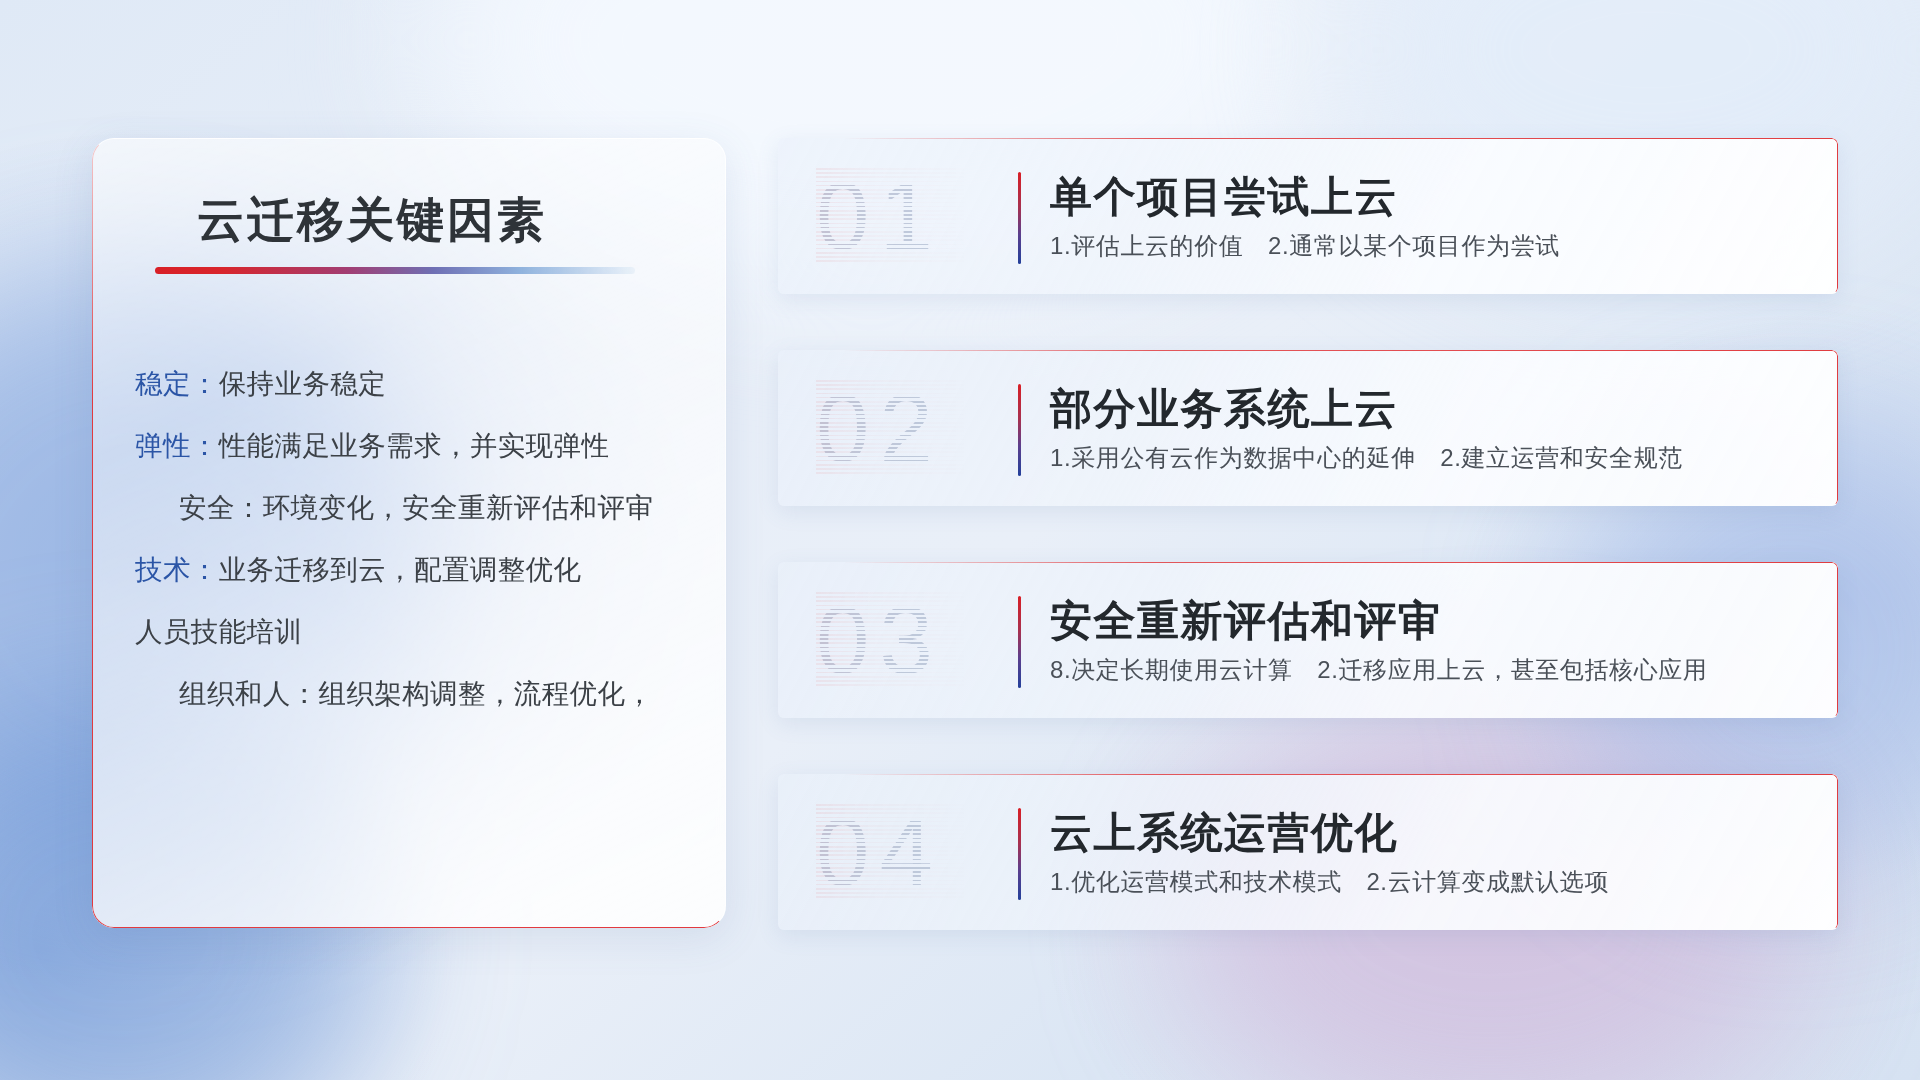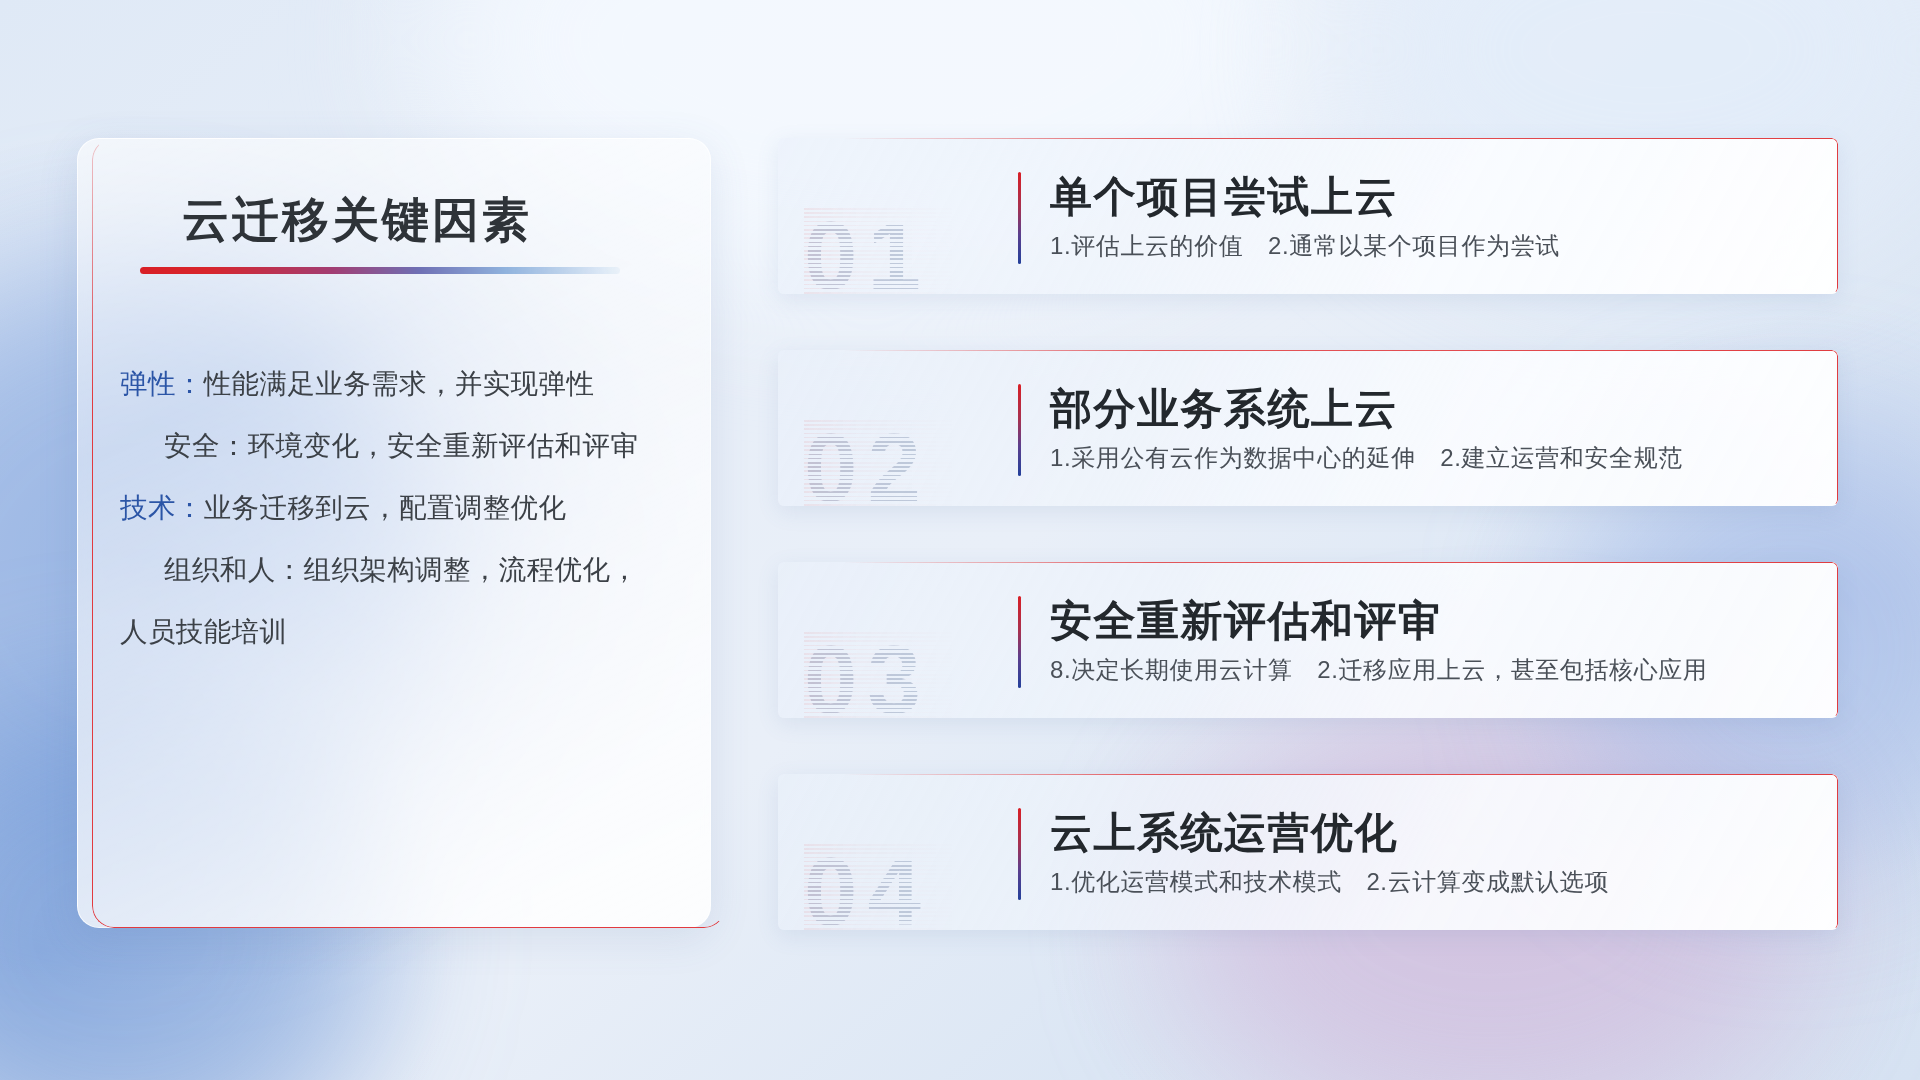--- a/index.html
+++ b/index.html
@@ -30,21 +30,21 @@
   .blob-1 { left: -180px; top: 270px;  width: 620px; height: 620px; background: rgba(118,158,220,0.45); }
   .blob-2 { left: -140px; top: 700px;  width: 520px; height: 470px; background: rgba(96,140,210,0.40); }
   .blob-3 { left: 1180px; top: 700px;  width: 620px; height: 440px; background: rgba(208,180,218,0.45); }
   .blob-4 { left: 1560px; top: 420px;  width: 460px; height: 460px; background: rgba(150,175,228,0.38); }
   .blob-5 { left: 420px;  top: -220px; width: 900px; height: 520px; background: rgba(246,250,255,0.80); }
   .blob-6 { left: 1340px; top: -160px; width: 620px; height: 420px; background: rgba(226,236,250,0.75); }
 
   
   #left-panel {
     position: absolute;
-    left: 77px;
+    left: 92px;
     top: 138px;
     width: 634px;
     height: 790px;
     border-radius: 22px;
     background: linear-gradient(155deg,
         rgba(255,255,255,0.60) 0%,
         rgba(255,255,255,0.46) 30%,
         rgba(255,255,255,0.70) 62%,
         rgba(255,255,255,0.88) 100%);
     border: 1px solid rgba(255,255,255,0.75);
@@ -138,40 +138,39 @@
     border-top-color: #e03b3f;
     border-right-color: #e03b3f;
     -webkit-mask-image: linear-gradient(105deg, rgba(0,0,0,0) 6%, rgba(0,0,0,0.85) 34%, rgba(0,0,0,1) 100%);
     mask-image: linear-gradient(105deg, rgba(0,0,0,0) 6%, rgba(0,0,0,0.85) 34%, rgba(0,0,0,1) 100%);
     pointer-events: none;
   }
 
   
   .card-number {
     position: absolute;
-    left: 26px;
+    left: 38px;
     top: 50%;
     transform: translateY(-50%);
     width: 220px;
     font-size: 96px;
-    font-weight: 700;
+    font-weight: 400;
     letter-spacing: 10px;
     line-height: 1;
     color: #9fb0c9;
     opacity: 0.60;
     -webkit-mask-image: repeating-linear-gradient(
         180deg,
         rgba(0,0,0,1) 0px, rgba(0,0,0,1) 1.6px,
         rgba(0,0,0,0) 1.6px, rgba(0,0,0,0) 4.2px);
     mask-image: repeating-linear-gradient(
         180deg,
         rgba(0,0,0,1) 0px, rgba(0,0,0,1) 1.6px,
         rgba(0,0,0,0) 1.6px, rgba(0,0,0,0) 4.2px);
     user-select: none;
-    margin-top: 40px;
   }
   .card-number::after {
     content: "";
     position: absolute;
     inset: -8px -14px;
     background: linear-gradient(90deg,
         rgba(224,59,63,0.16) 0%, rgba(224,59,63,0.05) 28%, rgba(0,0,0,0) 70%);
     pointer-events: none;
   }
 
@@ -221,33 +220,36 @@
   <div class="blob blob-6"></div>
 
   <div id="left-panel">
 
     <div id="panel-title">云迁移关键因素</div>
 
     <div id="panel-title-rule"></div>
 
     <div id="factor-list">
       <div class="factor-line">
+        <span class="lab">稳定：</span><span class="val">保持业务稳定</span>
+      </div>
+      <div class="factor-line">
         <span class="lab">弹性：</span><span class="val">性能满足业务需求，并实现弹性</span>
       </div>
       <div class="factor-line plain">
         <span class="lab">安全：</span><span class="val">环境变化，安全重新评估和评审</span>
       </div>
       <div class="factor-line">
         <span class="lab">技术：</span><span class="val">业务迁移到云，配置调整优化</span>
       </div>
       <div class="factor-line plain">
+        <span class="val">人员技能培训</span>
+      </div>
+      <div class="factor-line plain">
         <span class="lab">组织和人：</span><span class="val">组织架构调整，流程优化，</span>
-      </div>
-      <div class="factor-line plain">
-        <span class="val">人员技能培训</span>
       </div>
     </div>
 
   </div>
   <div id="left-panel-accent"></div>
 
   <div id="cards">
 
     <div class="card">
       <div class="card-accent"></div>

